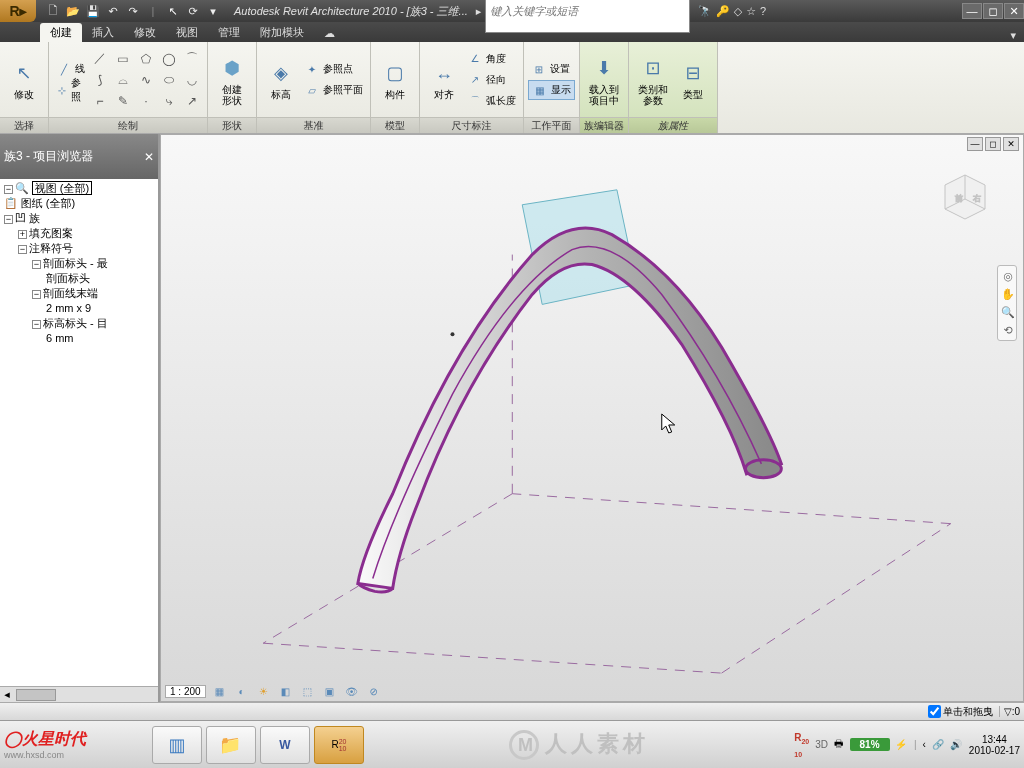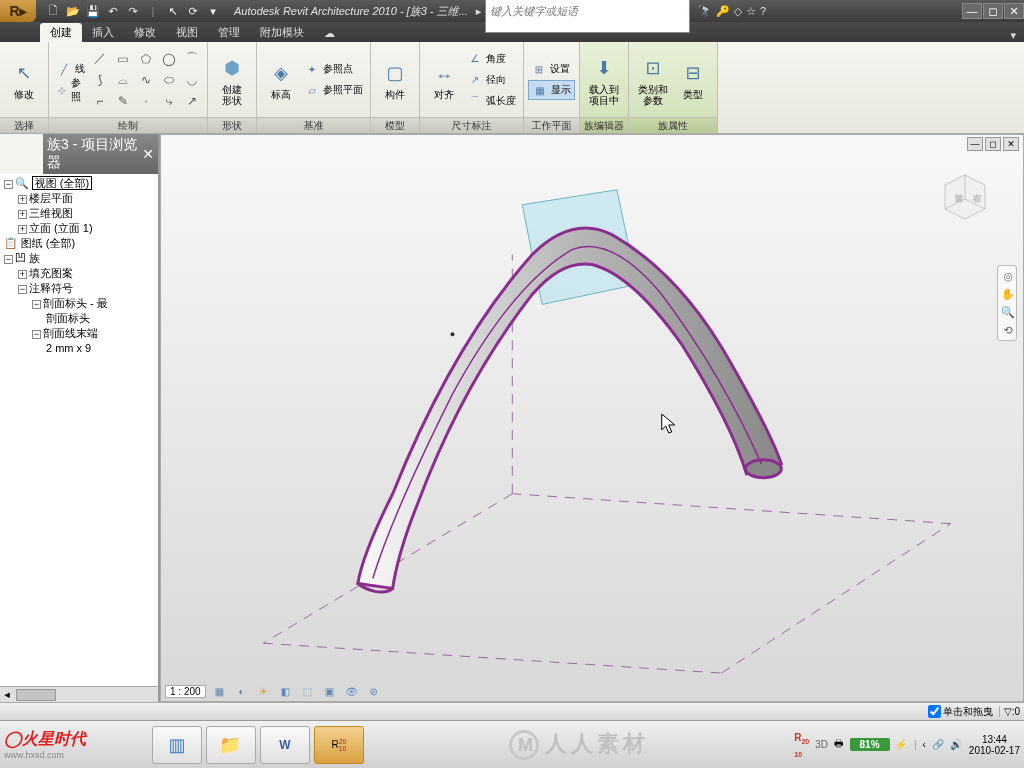--- a/index.html
+++ b/index.html
@@ -32,21 +32,21 @@
 .big-btn .lbl { font-size: 10px; text-align: center; line-height: 11px; }
 .small-btn-col { display: flex; flex-direction: column; gap: 1px; }
 .small-btn { height: 20px; display: flex; align-items: center; gap: 3px; padding: 0 3px; font-size: 10px; cursor: pointer; }
 .small-btn .icon { width: 16px; height: 16px; display:flex; align-items:center; justify-content:center; color:#4a7aaa;}
 .draw-grid { display: grid; grid-template-columns: repeat(5, 22px); grid-template-rows: repeat(3, 20px); gap: 1px; }
 .draw-grid span { display: flex; align-items: center; justify-content: center; cursor: pointer; color:#555; font-size:12px;}
 
 
 .main { height: 568px; display: flex; background: #fff; }
 .browser { width: 160px; border-right: 2px solid #999; background: #f4f4f0; display: flex; flex-direction: column; overflow:hidden;}
-.browser .b-title { background: linear-gradient(#888,#666); color: #fff; padding: 2px 4px; font-size: 14px; display: flex; align-items: center; justify-content: space-between; margin-left: 43px; }
+.browser .b-title { background: linear-gradient(#888,#666); color: #fff; padding: 14px 4px; font-size: 12px; display: flex; align-items: center; justify-content: space-between; }
 .browser .tree { padding: 2px; font-size: 11px; line-height: 15px; color: #000; flex:1; background:#fff; overflow:auto;}
 .tree ul { list-style: none; padding-left: 14px; }
 .tree .node { white-space: nowrap; }
 .tree .toggle { display: inline-block; width: 9px; height: 9px; border: 1px solid #888; text-align: center; line-height: 7px; font-size: 9px; margin-right: 2px; background:#fff; cursor:pointer;}
 .browser .bscroll { height: 16px; background: #e0e0e0; border-top:1px solid #aaa; display:flex; align-items:center;}
 .browser .bscroll .thumb{ width:40px; height:12px; background:#c4c4c4; border:1px solid #999; margin-left:2px;}
 
 .viewport { flex: 1; position: relative; background: linear-gradient(#f8f8f8, #d8d8d8); border: 1px solid #aaa; }
 .nav-tools { position: absolute; right: 6px; top: 130px; width: 20px; background: rgba(255,255,255,0.6); border:1px solid #bbb; border-radius:3px; display:flex; flex-direction:column; gap:2px; padding:2px;}
 .nav-tools span { width:16px; height:16px; display:flex;align-items:center;justify-content:center; cursor:pointer; color:#666;}
@@ -256,55 +256,55 @@
       <div class="big-btn">
         <div class="icon">⊡</div>
         <div class="lbl" style="white-space:pre;">类别和
 参数</div>
       </div>
       <div class="big-btn">
         <div class="icon">⊟</div>
         <div class="lbl">类型</div>
       </div>
     </div>
-    <div class="panel-title" style="background:linear-gradient(#c8d8a8,#b8c898);">族属性</div>
+    <div class="panel-title" style="background:linear-gradient(#c8d8a8,#b8c898);font-style:italic;">族属性</div>
   </div>
 </div>
 
 <div class="main">
   <div class="browser">
     <div class="b-title">
       <span>族3 - 项目浏览器</span>
       <span>✕</span>
     </div>
     <div class="tree">
       <ul style="padding-left:2px;">
         <li class="node"><span class="toggle">−</span>🔍 <span style="border:1px solid #000;padding:0 2px;">视图 (全部)</span>
-          <ul>
-            <li class="node"><span class="toggle">+</span><span>楼层平面</span></li>
-            <li class="node"><span class="toggle">+</span><span>三维视图</span></li>
-            <li class="node"><span class="toggle">+</span><span>立面 (立面 1)</span></li>
-          </ul>
         </li>
         <li class="node">📋 <span>图纸 (全部)</span></li>
         <li class="node"><span class="toggle">−</span>凹 <span>族</span>
           <ul>
             <li class="node"><span class="toggle">+</span><span>填充图案</span></li>
             <li class="node"><span class="toggle">−</span><span>注释符号</span>
               <ul>
                 <li class="node"><span class="toggle">−</span><span>剖面标头 - 最</span>
                   <ul>
                       <li class="node"><span>剖面标头</span></li>
                     </ul>
                 </li>
                 <li class="node"><span class="toggle">−</span><span>剖面线末端</span>
                   <ul>
                       <li class="node"><span>2 mm x 9</span></li>
                     </ul>
                 </li>
+                <li class="node"><span class="toggle">−</span><span>标高标头 - 目</span>
+                  <ul>
+                      <li class="node"><span>6 mm</span></li>
+                    </ul>
+                </li>
               </ul>
             </li>
           </ul>
         </li>
       </ul>
     </div>
     <div class="bscroll">
         <span style="width:14px;text-align:center;">◂</span>
         <div class="thumb"></div>
       </div>

